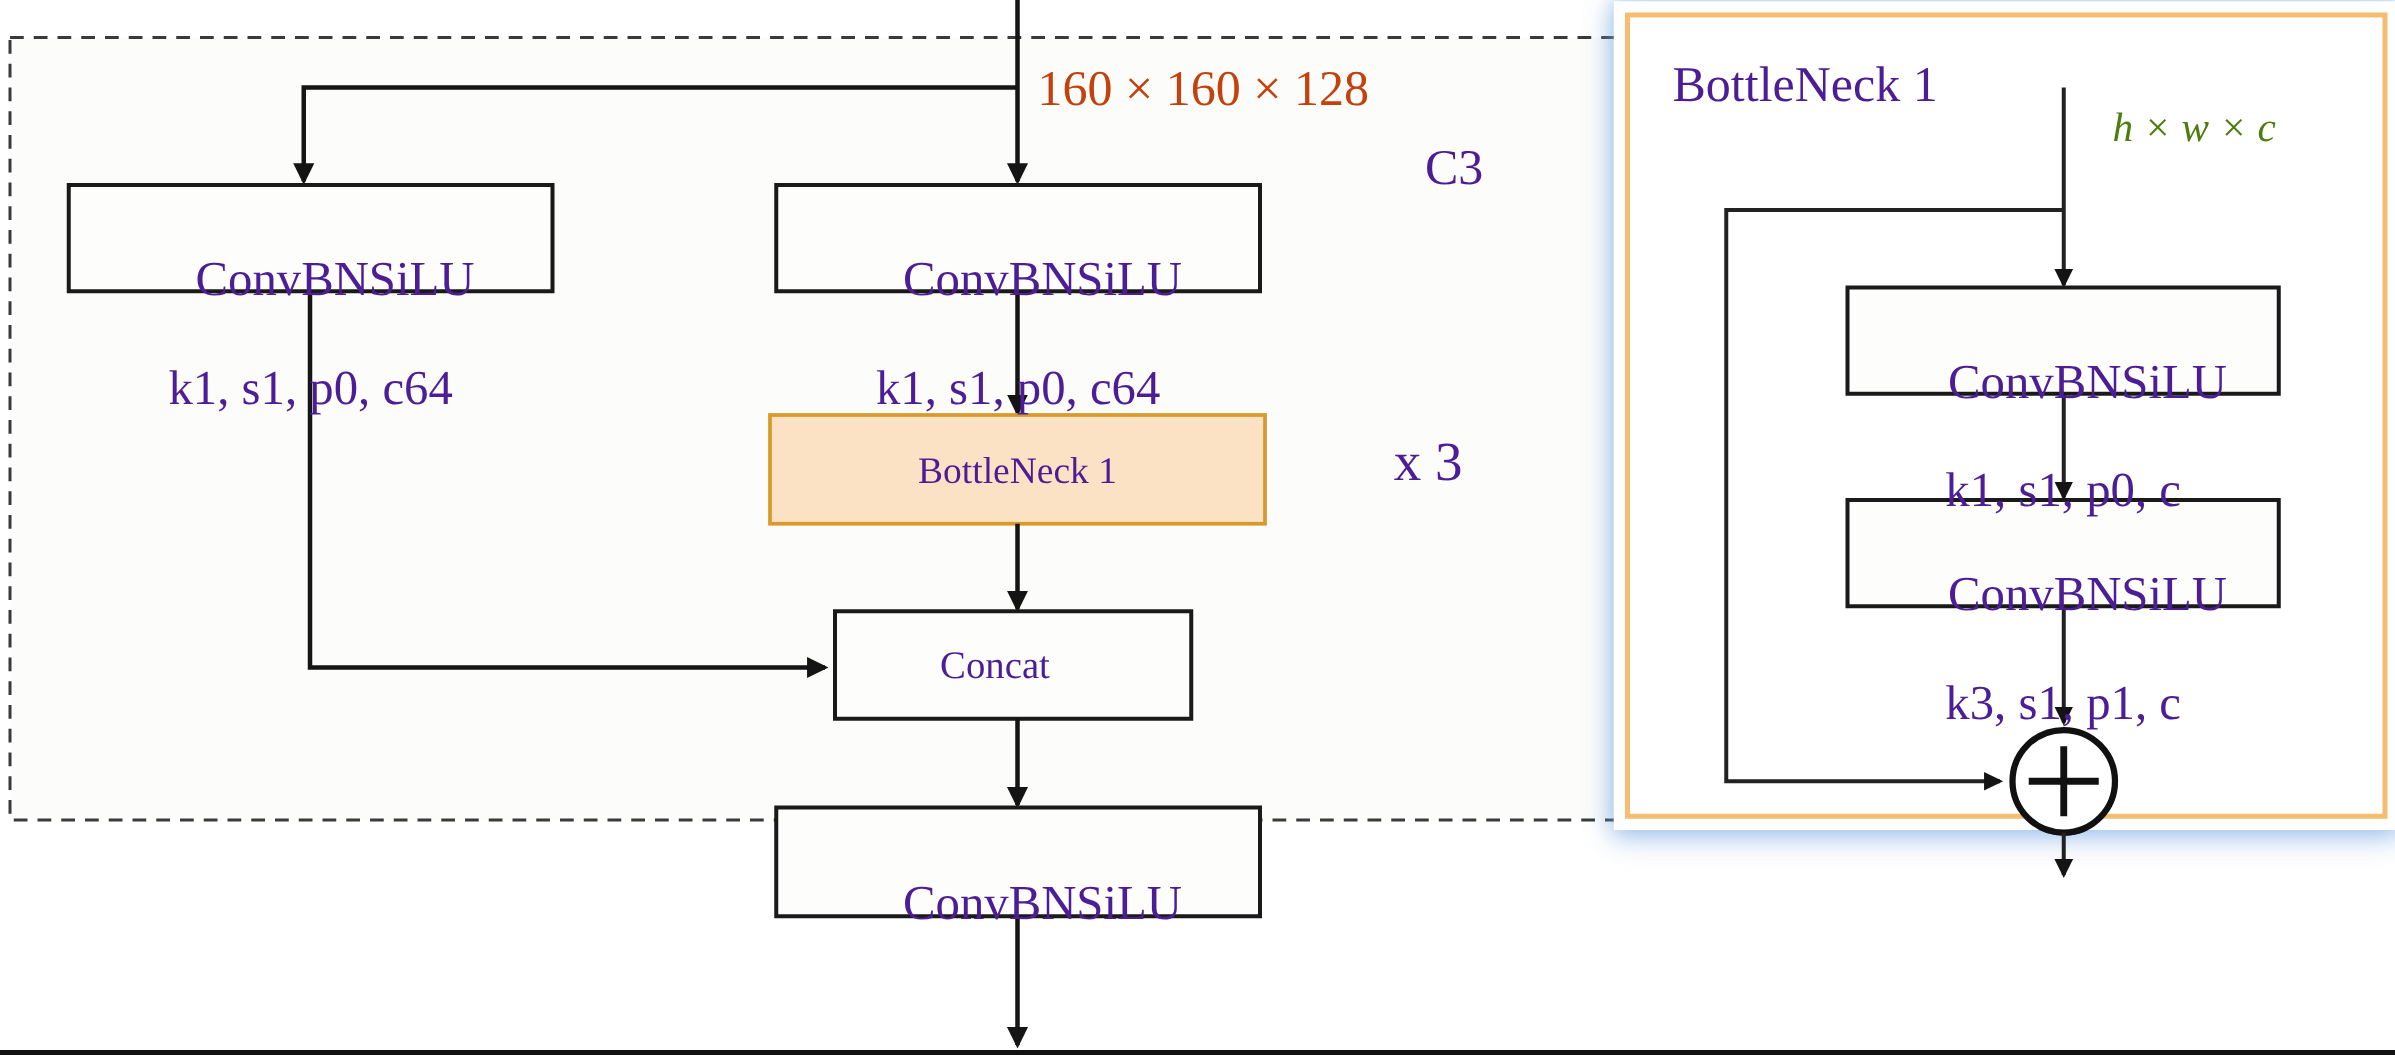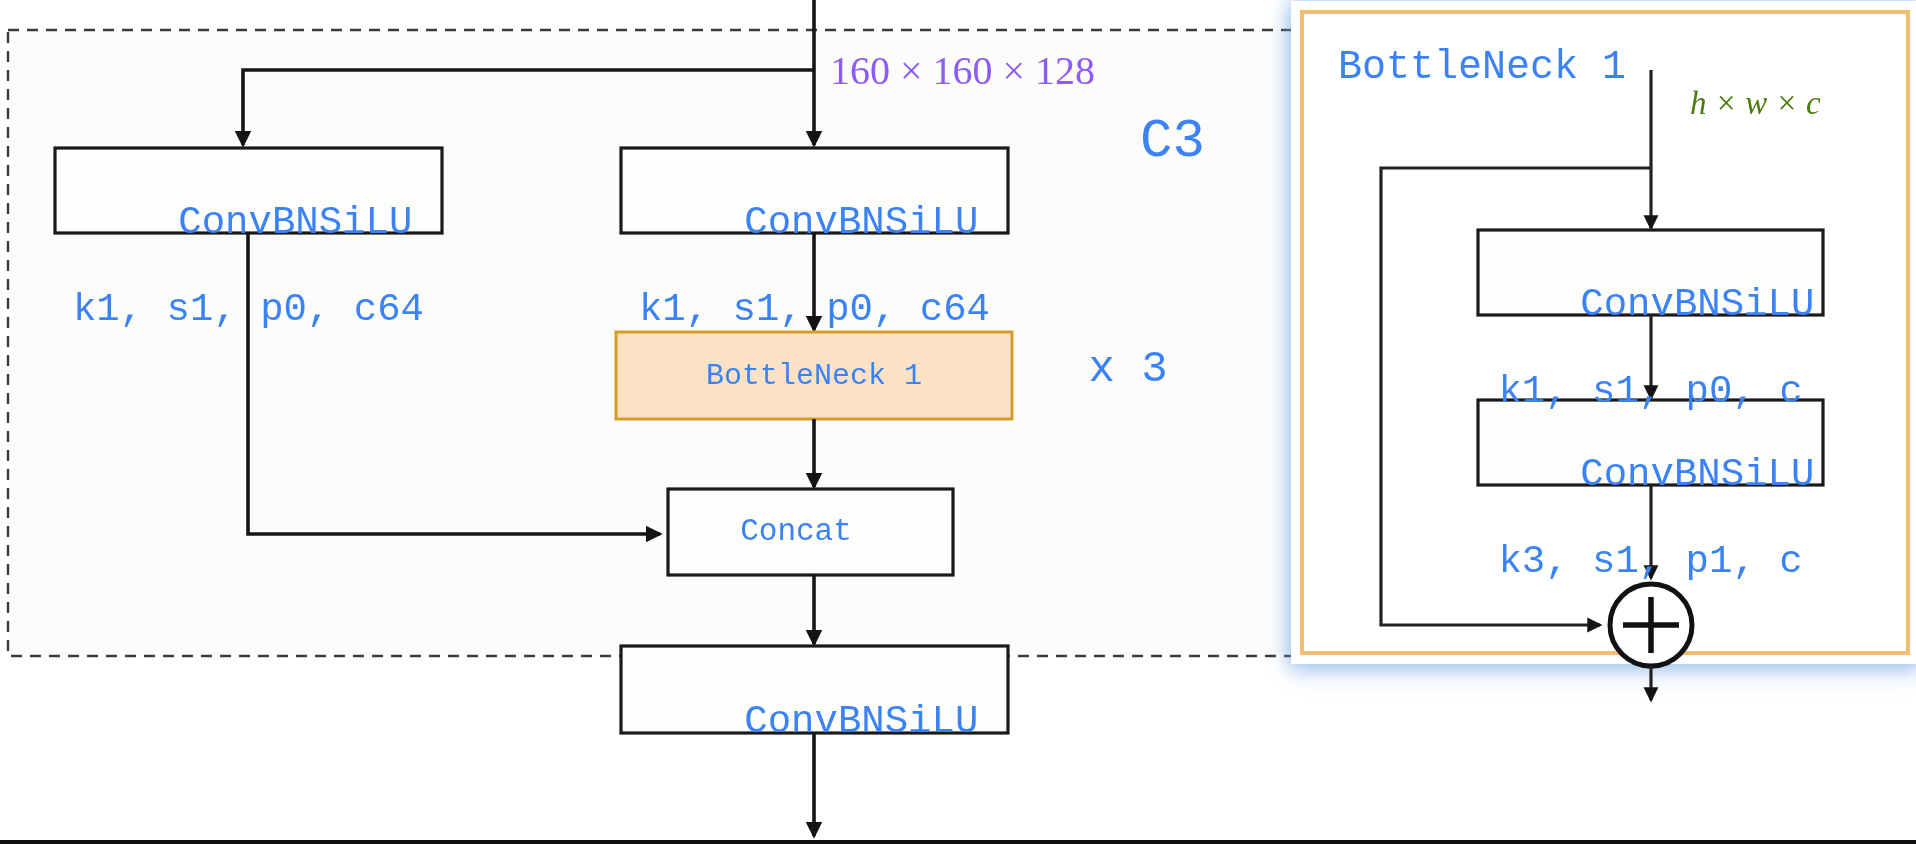--- a/index.html
+++ b/index.html
@@ -56,39 +56,39 @@
     stroke-width: 2.4;
     stroke-dasharray: 11 8;
   }
   .bottom-rule {
     stroke: #111111;
     stroke-width: 4;
   }
 
   .lbl {
     position: absolute;
-    font-family: Liberation Mono, monospace;
-    color: #3b82f6;
+    font-family: Liberation Serif, serif;
+    color: #4c1d95;
     white-space: pre;
     line-height: 1.12;
     text-align: center;
   }
   .lbl-box {
     font-size: 39px;
   }
   .lbl-box .l2 { display: block; }
   .lbl-concat { font-size: 31px; }
   .lbl-bn { font-size: 30px; }
-  .lbl-c3 { font-size: 54px; }
+  .lbl-c3 { font-size: 40px; }
   .lbl-x3 { font-size: 44px; }
   .lbl-panel-title { font-size: 40px; }
   .math-red {
     position: absolute;
     font-family: "Liberation Serif", serif;
-    color: #8b5cf6;
+    color: #c2410c;
     font-size: 40px;
     white-space: pre;
   }
   .math-blk {
     position: absolute;
     font-family: "Liberation Serif", serif;
     font-style: italic;
     color: #4d7c0f;
     font-size: 33px;
     white-space: pre;
@@ -189,21 +189,21 @@
     <span class="l2">k1, s1, p0, c64</span>
   </div>
 
   <div class="lbl lbl-box" style="left:621px; top:158px; width:387px;">
     <span>ConvBNSiLU</span>
     <span class="l2">k1, s1, p0, c64</span>
   </div>
 
   <div class="lbl lbl-bn" style="left:616px; top:360px; width:396px;">BottleNeck 1</div>
 
-  <div class="lbl lbl-x3" style="left:1030px; top:345px; width:140px; text-align:center;margin-left:28px;">x 3</div>
+  <div class="lbl lbl-x3" style="left:1030px; top:345px; width:140px; text-align:right;">x 3</div>
 
   <div class="lbl lbl-concat" style="left:668px; top:515px; width:256px;">Concat</div>
 
   <div class="lbl lbl-box" style="left:621px; top:657px; width:387px;">
     <span>ConvBNSiLU</span>
   </div>
 
   <div class="lbl lbl-c3" style="left:1140px; top:112px; width:160px; text-align:left;">C3</div>
 
   <div class="math-red" style="left:830px; top:47px;">160 × 160 × 128</div>

